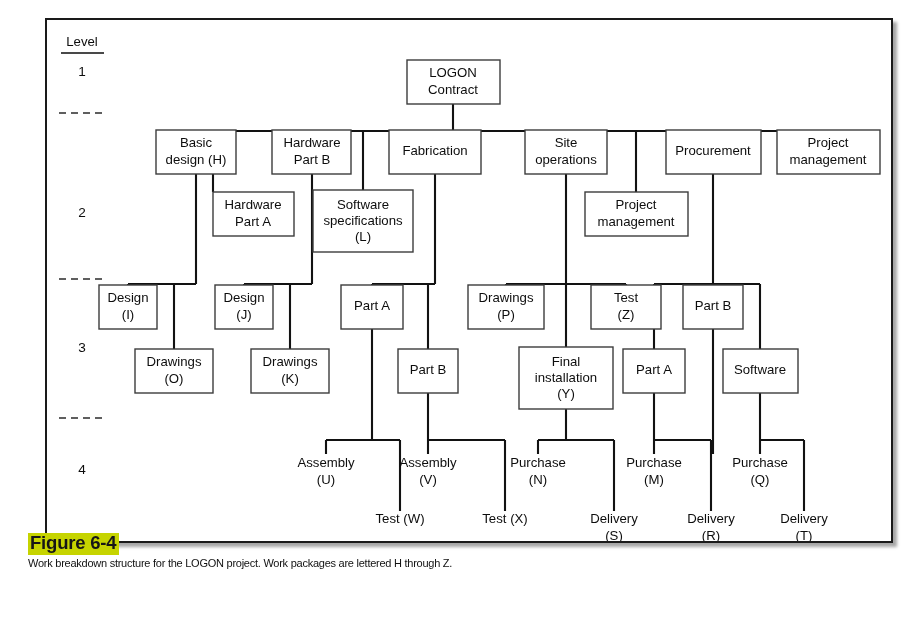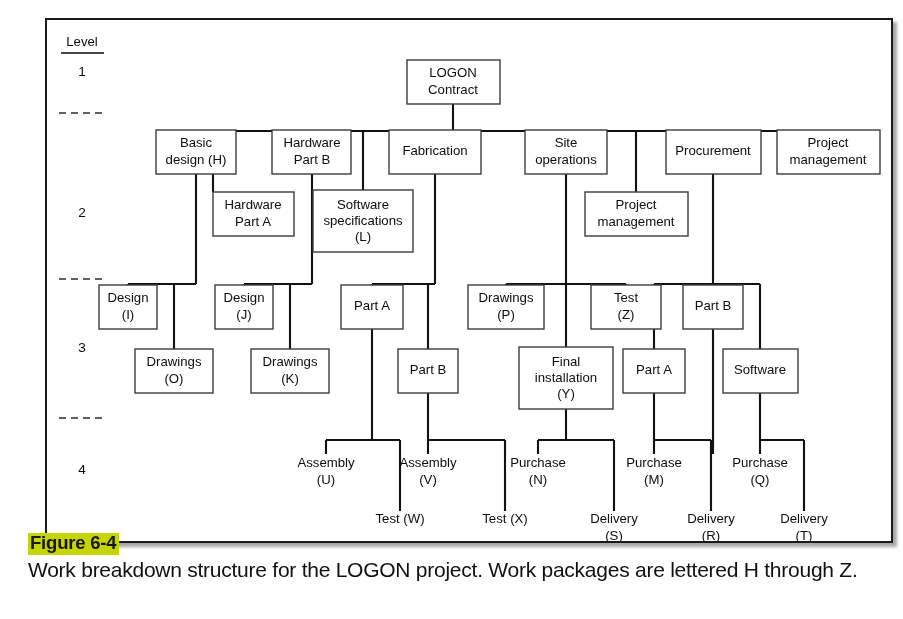--- a/index.html
+++ b/index.html
@@ -96,21 +96,21 @@
     font-weight: bold;
     color: #161616;
     background: #c6d400;
     padding: 0px 3px 1px 2px;
     line-height: 1.12;
     letter-spacing: -0.2px;
   }
   #caption-text {
     margin-top: 2px;
     font-family: "Liberation Sans", sans-serif;
-    font-size: 21px;
+    font-size: 11px;
     color: #111111;
     line-height: 1.22;
     letter-spacing: -0.25px;
     white-space: nowrap;
   }
 </style>
 </head>
 <body>
 
 <div id="page">

